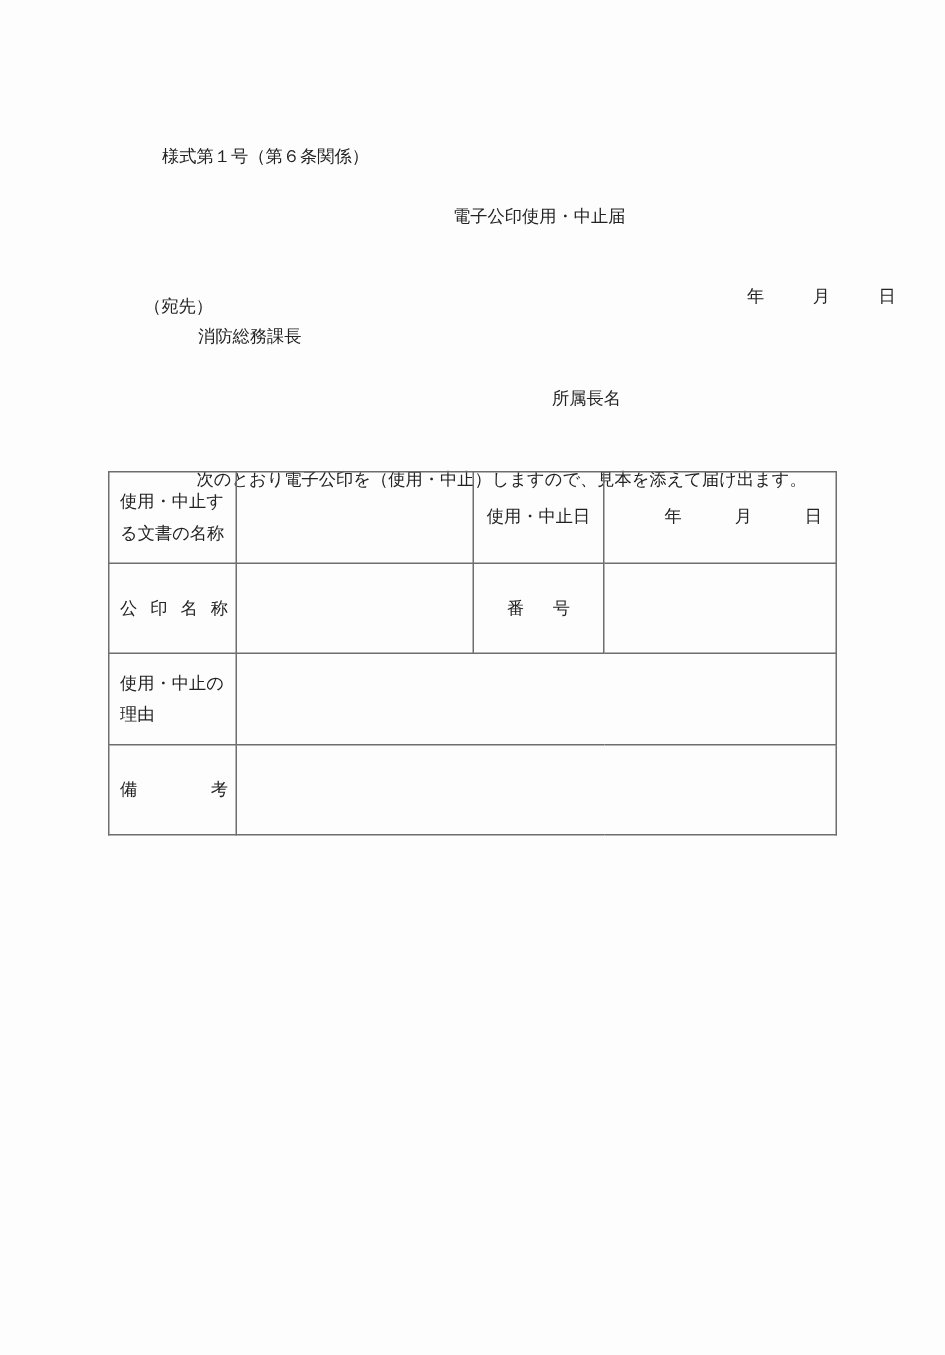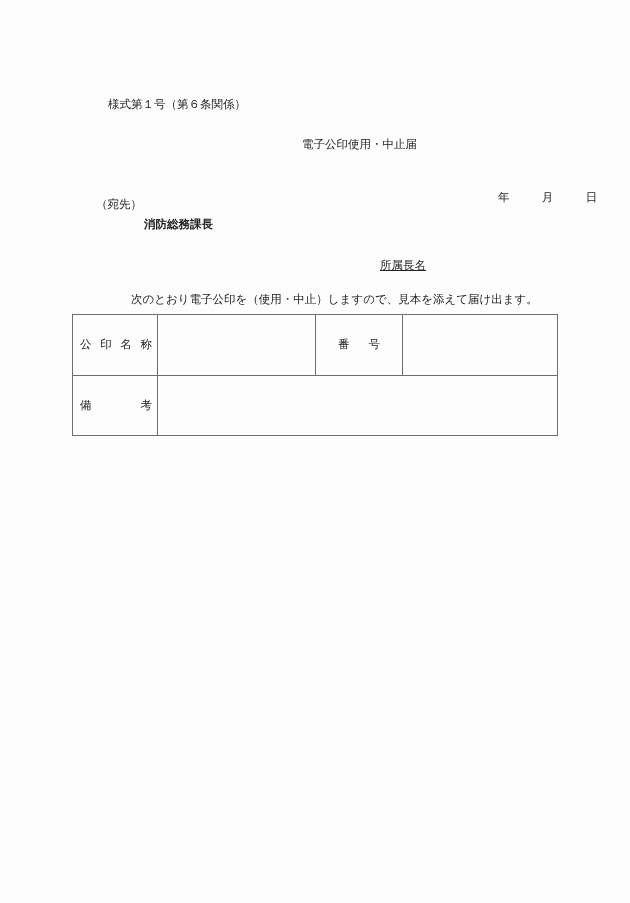--- a/index.html
+++ b/index.html
@@ -16,23 +16,23 @@
       color: #222;
     }
     .abs { position: absolute; white-space: nowrap; margin-left: 28px; }
     .t11 { font-size: 11.5px; line-height: 14px; }
 
     #form-number { left: 80px; top: 97px; }
     #doc-title { left: 274px; top: 137px; }
     #date-line { left: 470px; top: 190px; }
     #date-line span { display: inline-block; }
     #addressee-label { left: 68px; top: 197px; }
-    #addressee-name { left: 116px; top: 217px; font-weight: bold; }
-    #submitter { left: 352px; top: 258px; text-decoration: underline; }
-    #intro-text { left: 103px; top: 292px; }
+    #addressee-name { left: 104px; top: 217px; }
+    #submitter { left: 340px; top: 258px; }
+    #intro-text { left: 103px; top: 312px; }
 
     table.form {
       position: absolute;
       left: 72px;
       top: 314px;
       border-collapse: collapse;
       table-layout: fixed;
       width: 485px;
       font-size: 11.5px;
     }
@@ -70,40 +70,62 @@
 <div id="intro-text" class="abs t11">次のとおり電子公印を（使用・中止）しますので、見本を添えて届け出ます。</div>
 
 <table class="form">
   <colgroup>
     <col style="width:85px">
     <col style="width:158px">
     <col style="width:87px">
     <col style="width:155px">
   </colgroup>
   <tbody>
+      <tr>
+    <td class="lbl">
+      <div>使用・中止す</div>
+      <div>る文書の名称</div>
+    </td>
+    <td></td>
+    <td class="center">使用・中止日</td>
+    <td>
+      <div class="datecell">
+        <span>年</span>
+        <span>月</span>
+        <span>日</span>
+      </div>
+    </td>
+  </tr>
   <tr>
     <td class="lbl">
       <div class="spread">
         <span>公</span>
         <span>印</span>
         <span>名</span>
         <span>称</span>
       </div>
     </td>
     <td></td>
     <td>
       <div class="spread" style="padding:0 22px;">
         <span>番</span>
         <span>号</span>
       </div>
     </td>
     <td></td>
   </tr>
   <tr>
     <td class="lbl">
+      <div>使用・中止の</div>
+      <div>理由</div>
+    </td>
+    <td colspan="3"></td>
+  </tr>
+  <tr>
+    <td class="lbl">
       <div class="spread">
         <span>備</span>
         <span>考</span>
       </div>
     </td>
     <td colspan="3"></td>
   </tr>
 </tbody>
   </table>
 

